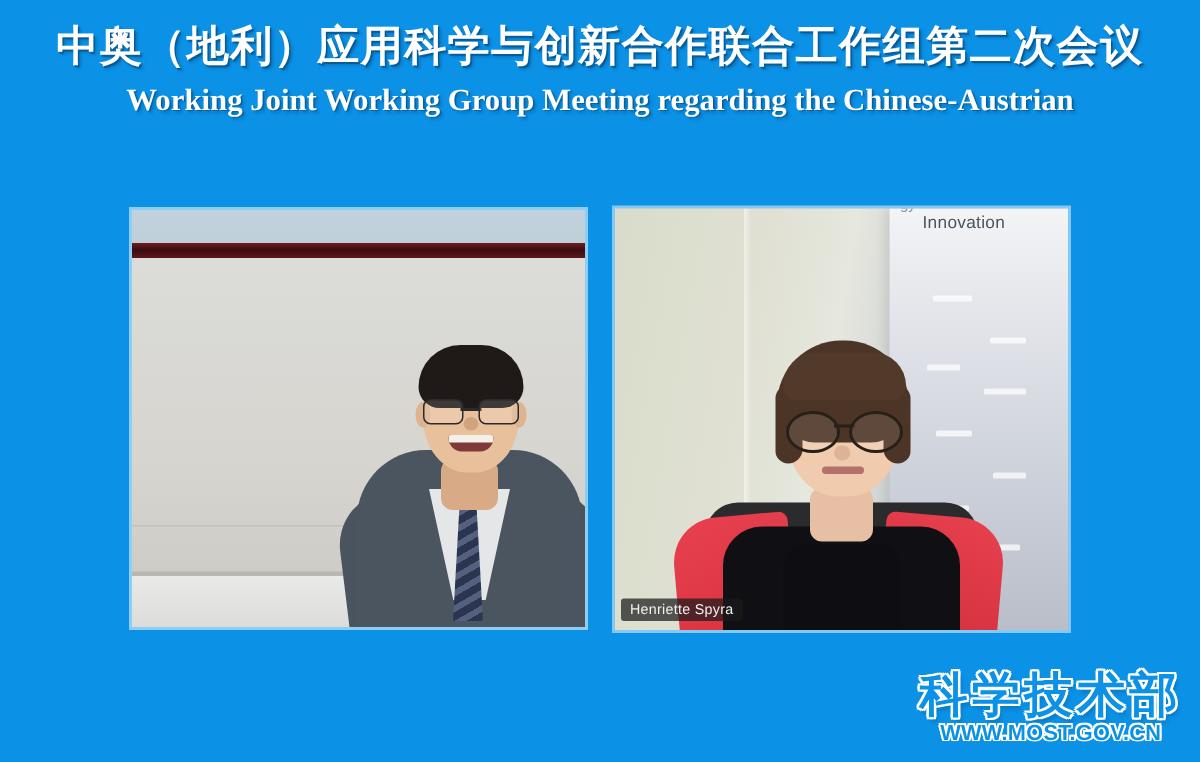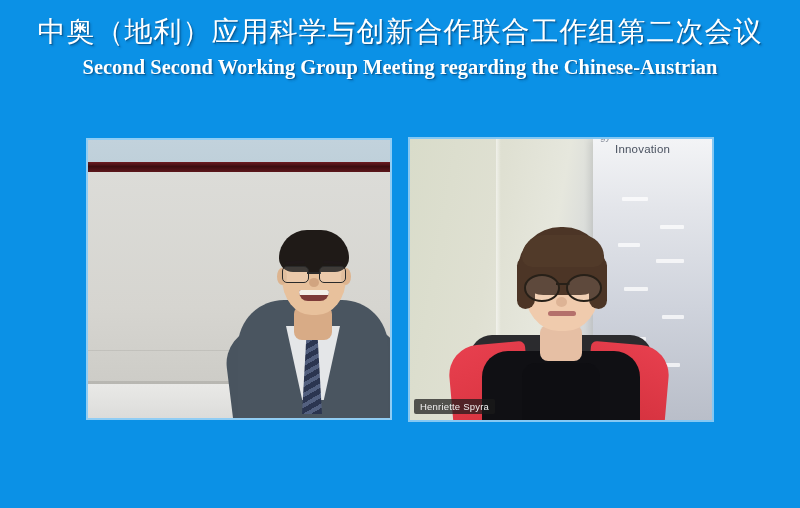--- a/index.html
+++ b/index.html
@@ -10,21 +10,21 @@
     overflow:hidden;
     position:relative;
   }
   .stage{position:absolute;inset:0;background:#0b91e6;}
 
   
   .header{position:absolute;left:0;top:0;width:800px;height:125px;text-align:center;}
   .title-cn{
     margin:0;padding-top:17px;
     font-family:"Liberation Serif","DejaVu Serif",serif;
-    font-weight:normal;font-size:28px;letter-spacing:1px;
+    font-weight:bold;font-size:28px;letter-spacing:1px;
     color:#ffffff;line-height:1.08;
     text-shadow:1px 1px 0 rgba(5,70,120,.55), 2px 2px 2px rgba(5,60,105,.35);
     white-space:nowrap;
   }
   .title-en{
     margin:0;padding-top:7px;
     font-family:"Liberation Serif","DejaVu Serif",serif;
     font-weight:bold;font-size:20.5px;
     color:#ffffff;line-height:1.28;
     text-shadow:1px 1px 0 rgba(5,70,120,.5), 2px 2px 2px rgba(5,60,105,.3);
@@ -160,21 +160,21 @@
   }
 </style>
 </head>
 <body>
 
 <div class="stage">
 
   <div class="header">
     <h1 class="title-cn">中奥（地利）应用科学与创新合作联合工作组第二次会议</h1>
     <div class="title-en">
-      <span class="l1">Second Second Working Group Meeting regarding the Chinese-Austrian</span>
+      <span class="l1">Working Joint Working Group Meeting regarding the Chinese-Austrian</span>
     </div>
   </div>
 
   <div class="panel left">
     <div class="l-ceiling"></div>
     <div class="l-trim"></div>
     <div class="l-wall"></div>
     <div class="l-wall-seam"></div>
     <div class="l-desk-edge"></div>
     <div class="l-desk"></div>
@@ -237,14 +237,18 @@
       <div class="lens b"></div>
     </div>
     <div class="r-nose"></div>
     <div class="r-mouth"></div>
 
     <div class="zoom-tag">
       <span>Henriette Spyra</span>
     </div>
   </div>
 
+  <div class="watermark">
+    <div class="wm-cn">科学技术部</div>
+    <div class="wm-url">WWW.MOST.GOV.CN</div>
+  </div>
 
 </div>
 
 </body></html>

